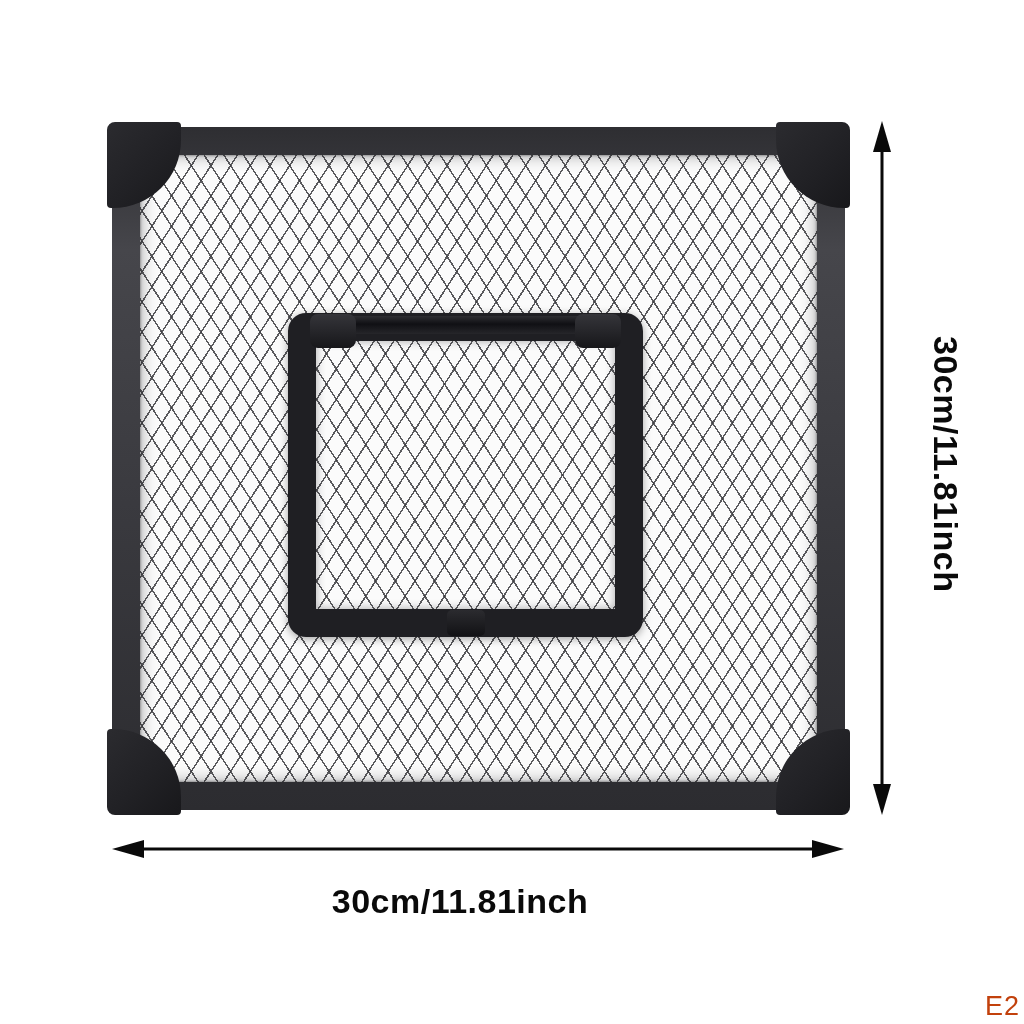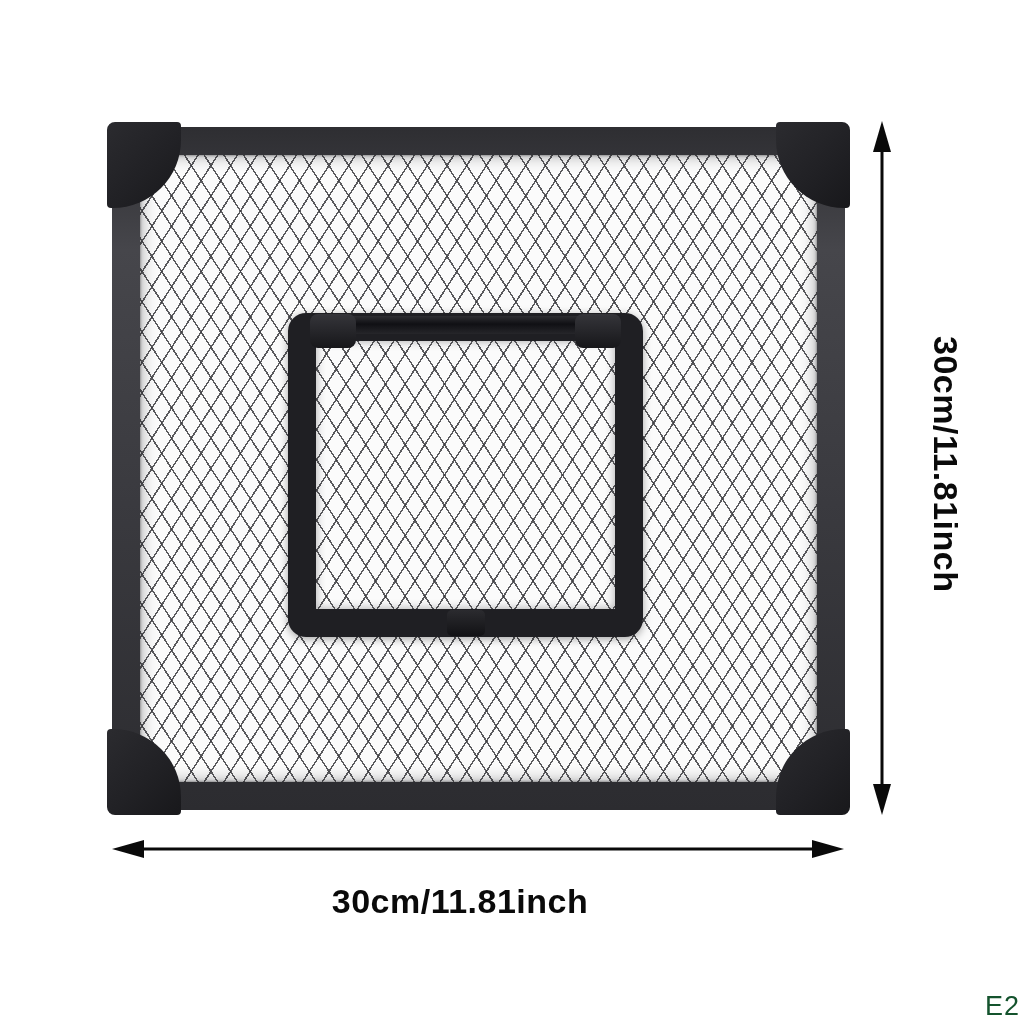--- a/index.html
+++ b/index.html
@@ -135,21 +135,21 @@
     writing-mode: vertical-rl;
     text-orientation: mixed;
   }
 
   
   .watermark {
     position: absolute;
     left: 985px;
     top: 991px;
     font-size: 27px;
-    color: #14532d;
+    color: #c2410c;
     letter-spacing: 1px;
   }
 </style>
 </head>
 <body>
 
 <div class="stage">
 
   <div class="screen">
     <div class="mesh-area"></div>

